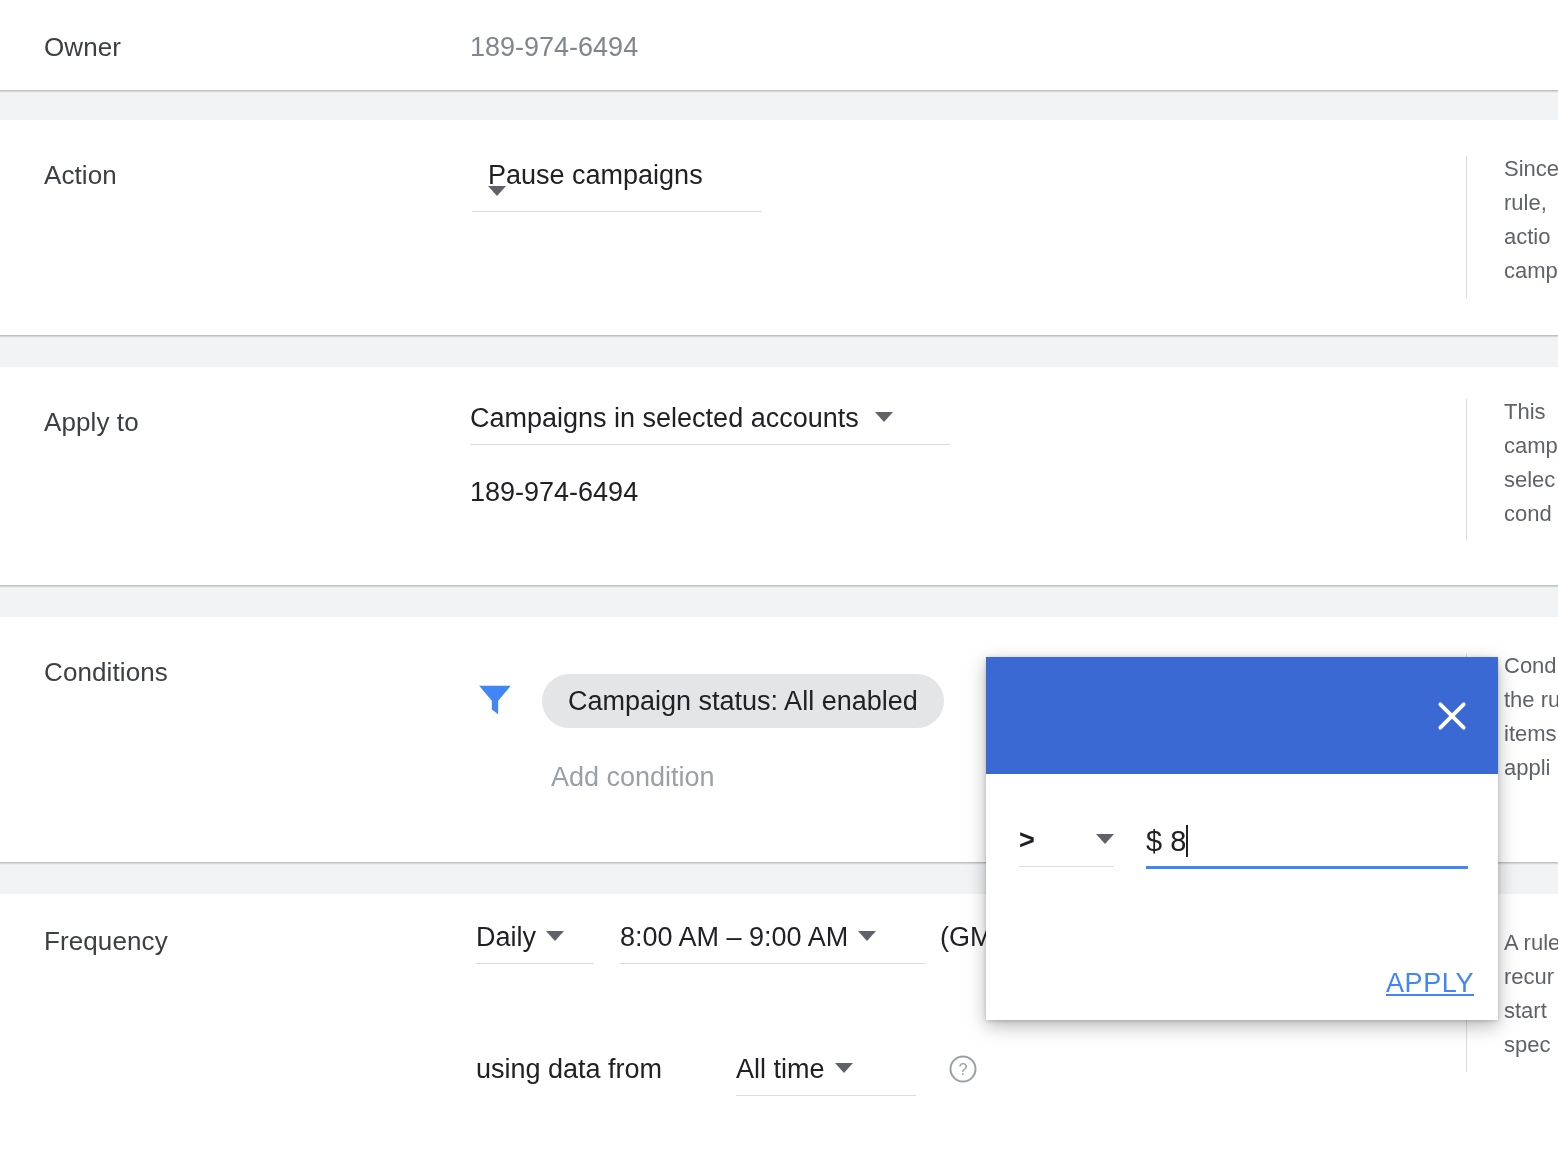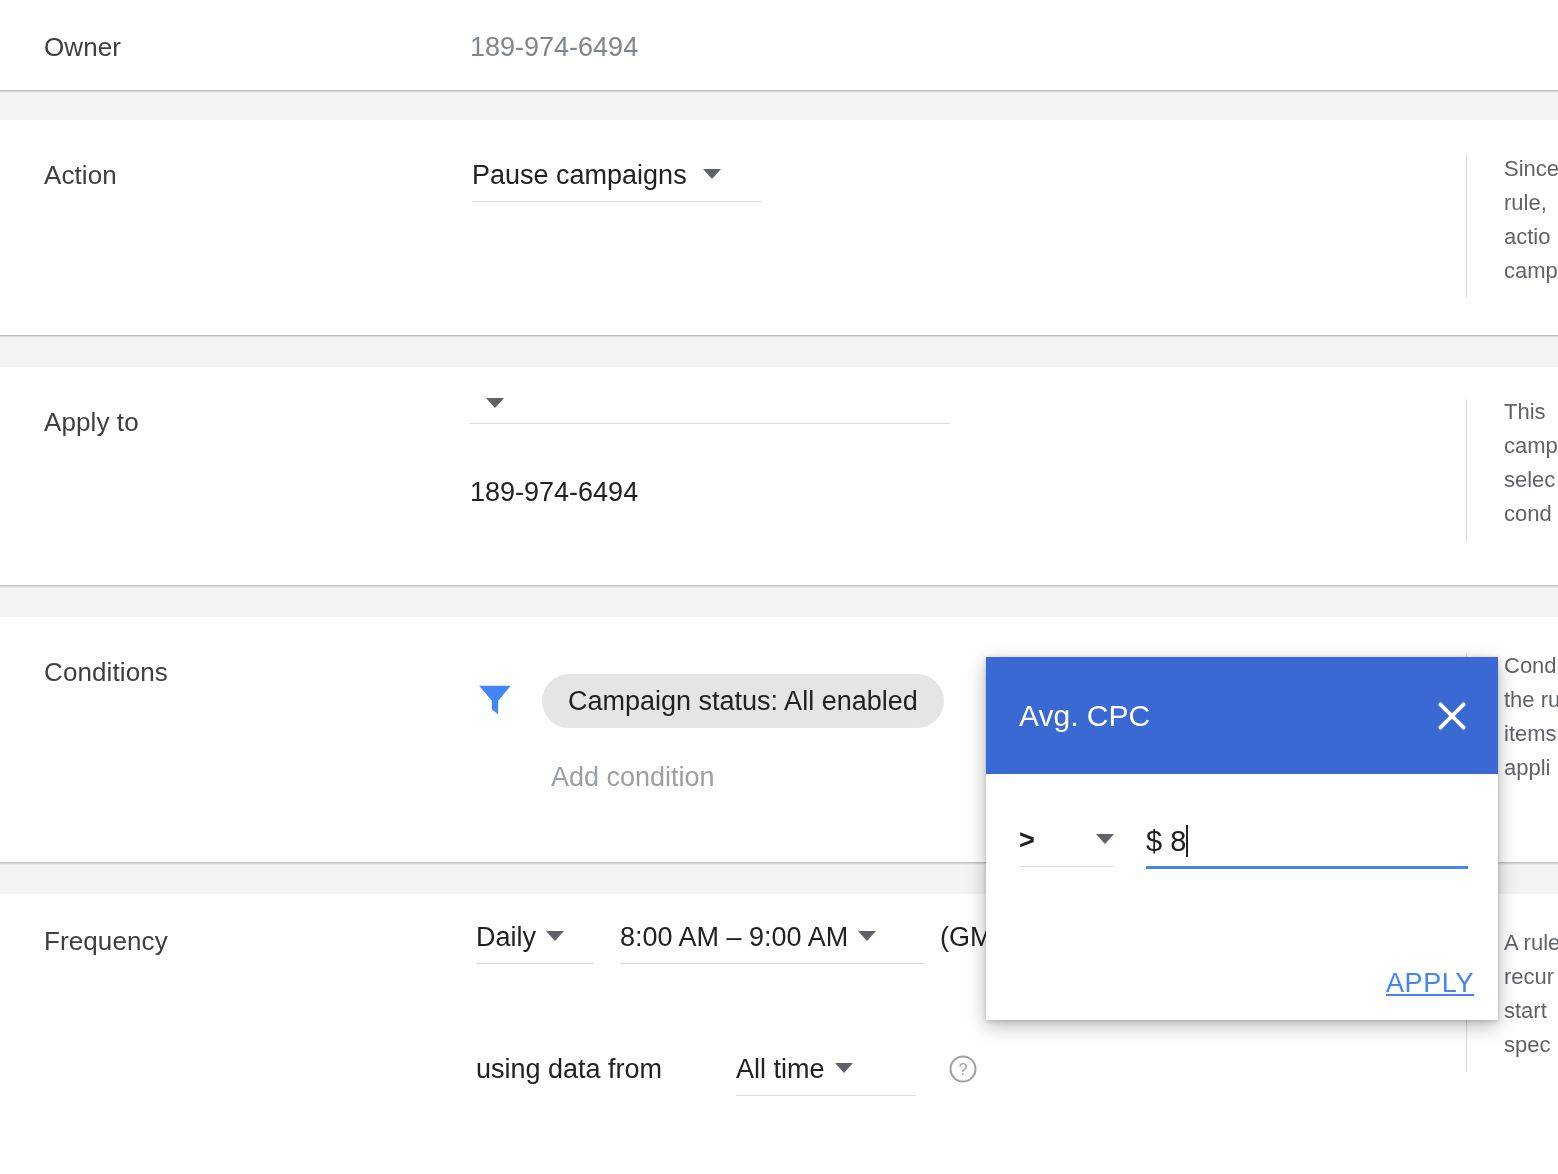--- a/index.html
+++ b/index.html
@@ -232,36 +232,37 @@
 
 <div class="section" style="position:absolute; left:0; top:4px; width:1558px; height:90px;">
   <div class="label" style="top:28px;">Owner</div>
   <div class="greytext" style="position:absolute; left:470px; top:28px;">189-974-6494</div>
 </div>
 <div class="sep" style="position:absolute; left:0; top:90px; width:1558px; height:30px;"></div>
 
 <div class="section" style="position:absolute; left:0; top:120px; width:1558px; height:215px;">
   <div class="label" style="top:40px;">Action</div>
 
-  <div class="dd" style="position:absolute; left:472px; top:40px; min-width:290px;">
+  <div class="dd" style="position:absolute; left:472px; top:40px; min-width:290px;flex-direction:column;">
     <span class="dd-text">Pause campaigns</span>
     <span class="caret"></span>
   </div>
 
   <div class="help" style="top:32px; height:150px;">Since
 rule, 
 actio
 camp</div>
 </div>
 <div class="sep" style="position:absolute; left:0; top:335px; width:1558px; height:32px;"></div>
 
 <div class="section" style="position:absolute; left:0; top:367px; width:1558px; height:218px;">
   <div class="label" style="top:40px;">Apply to</div>
 
   <div class="dd" style="position:absolute; left:470px; top:36px; min-width:480px;">
+    <span class="dd-text">Campaigns in selected accounts</span>
     <span class="caret"></span>
   </div>
 
   <div class="plaintext" style="position:absolute; left:470px; top:110px;">189-974-6494</div>
 
   <div class="help" style="top:28px; height:150px;">This 
 camp
 selec
 cond</div>
 </div>
@@ -315,21 +316,20 @@
   </svg>
 
   <div class="help" style="top:32px; height:150px;">A rule
 recur
 start 
 spec</div>
 </div>
 
 <div class="dialog">
   <div class="dialog-header">
-    <div class="dialog-title">Avg. CPC</div>
     <svg class="dialog-close" viewBox="0 0 24 24">
       <path d="M5 5 L19 19 M19 5 L5 19" stroke="#ffffff" stroke-width="2.3" stroke-linecap="round" fill="none"></path>
     </svg>
   </div>
   <div class="dialog-body">
     <div class="op-dd">
       <span class="op-text">&gt;</span>
       <span class="caret" style="margin-left:0;"></span>
     </div>
 

